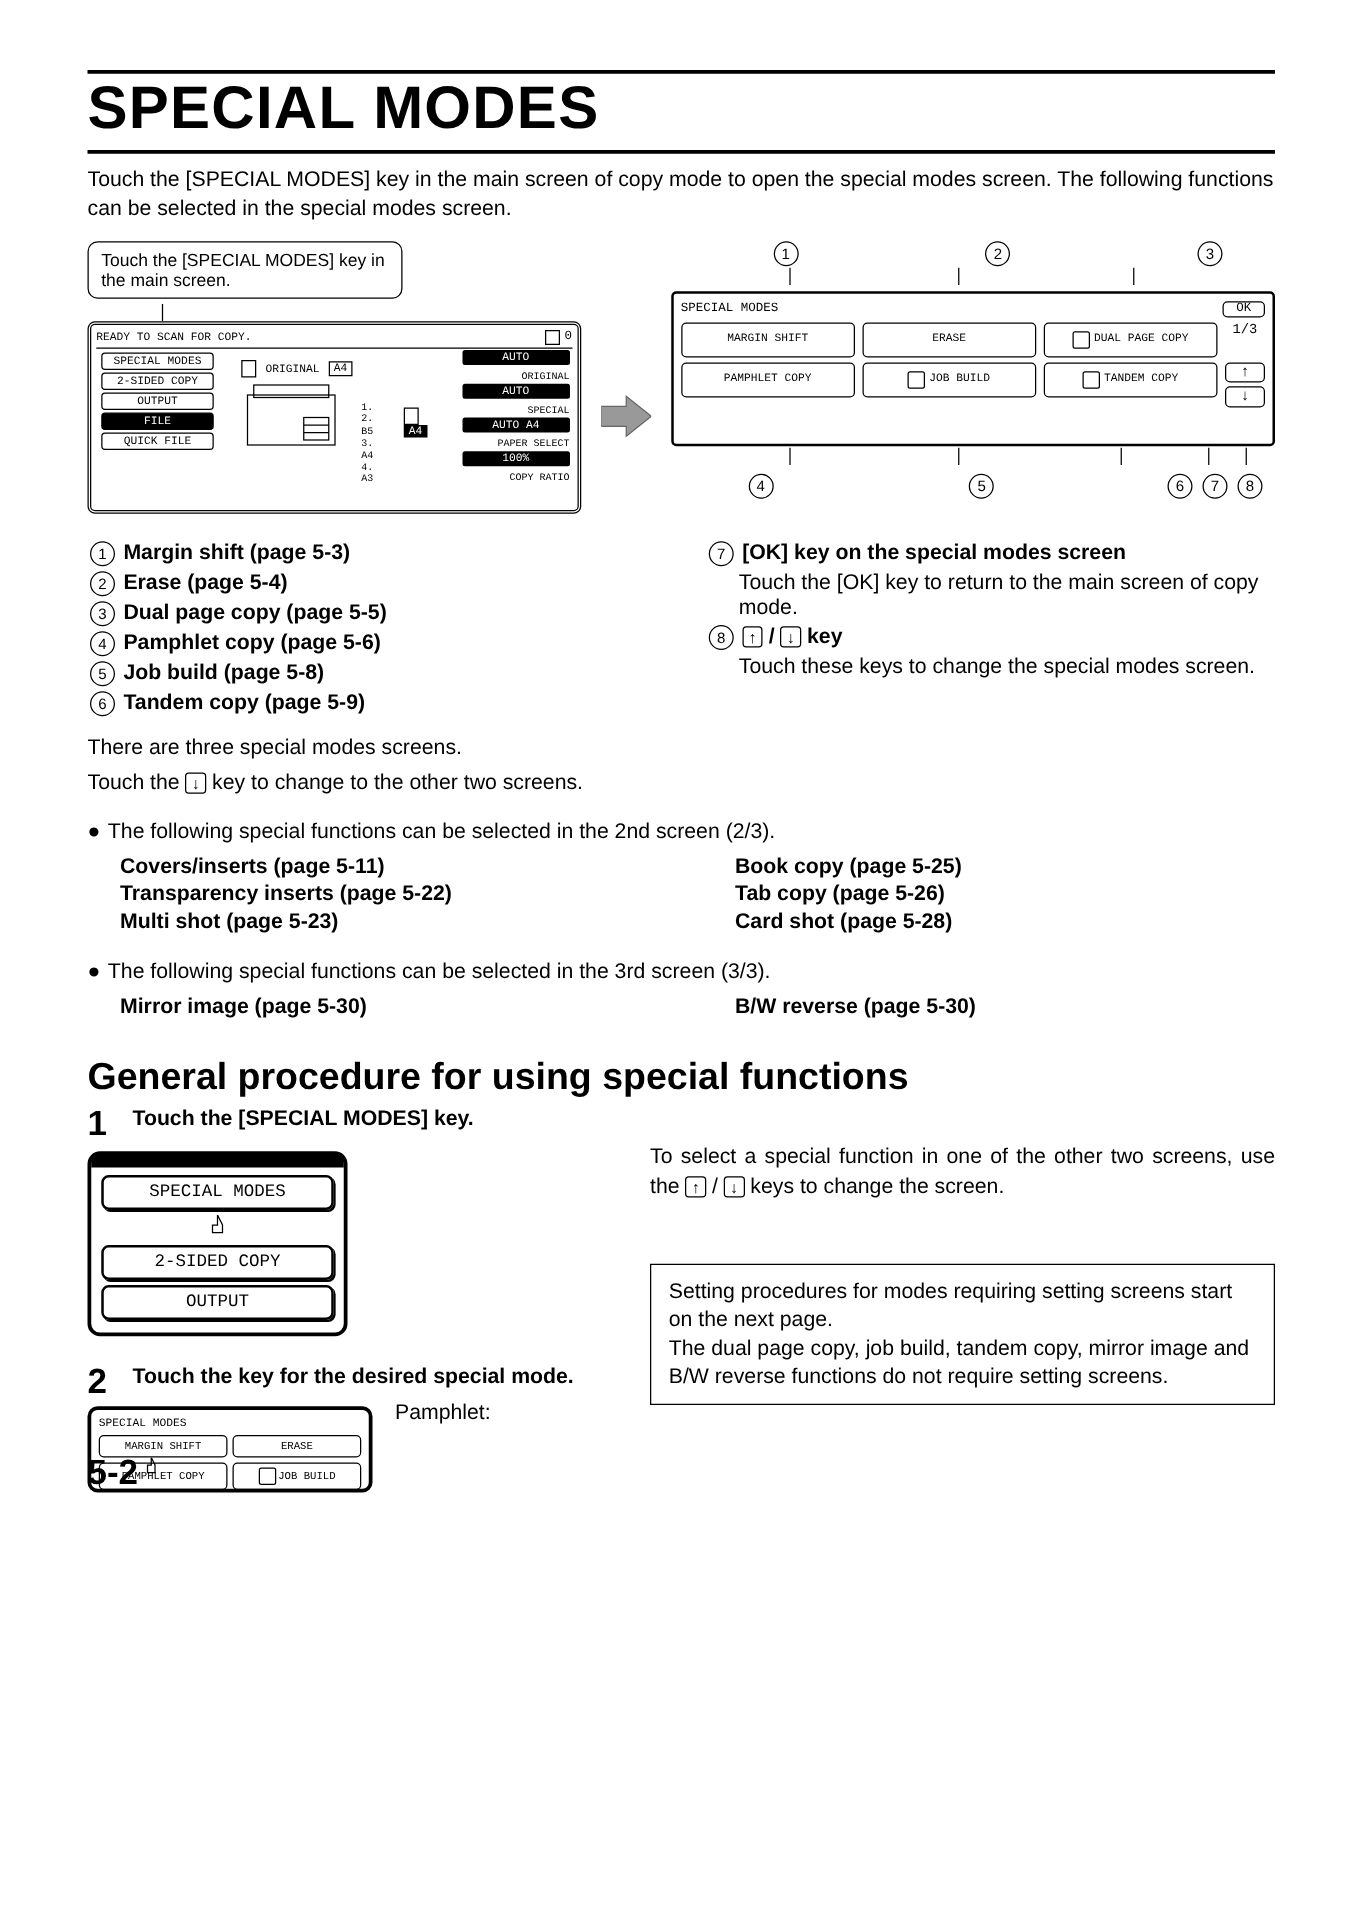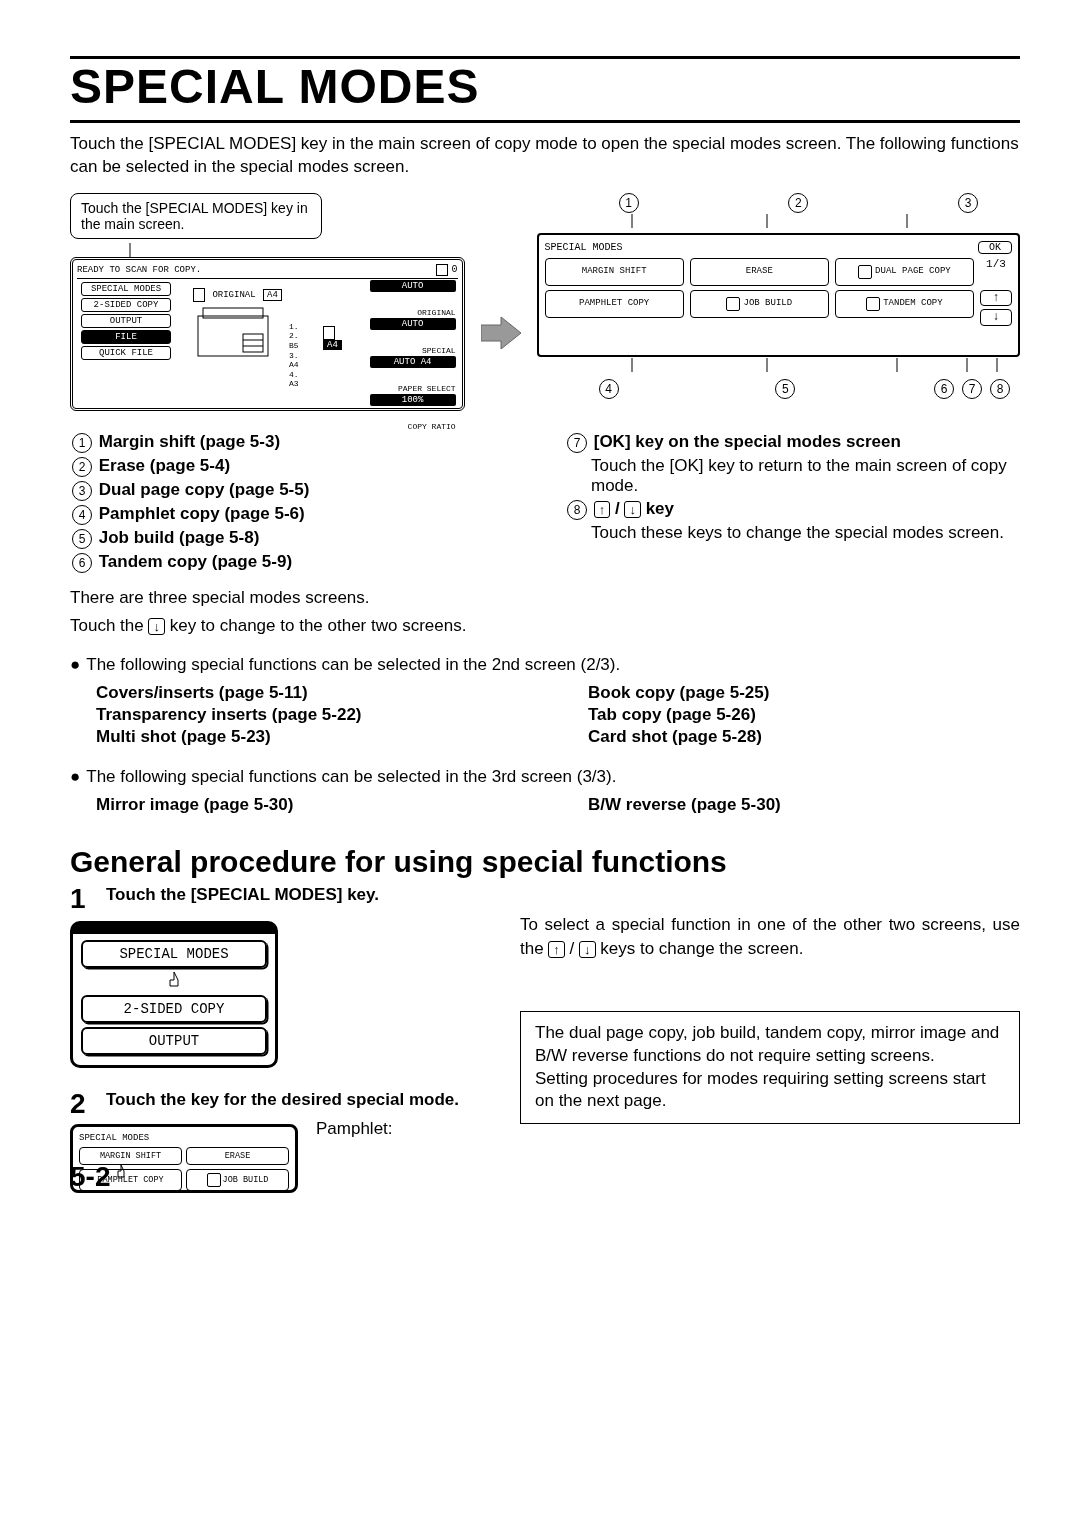--- a/index.html
+++ b/index.html
@@ -62,21 +62,21 @@
     height: 140px;
   }
   .topbar {
     display: flex; justify-content: space-between; align-items: center;
     border-bottom: 1px solid #000; padding-bottom: 2px; margin-bottom: 2px; text-align: center;
   }
   .sidebtns { position: absolute; left: 8px; top: 22px; display:flex; flex-direction:column; gap:2px; }
   .sbtn { border:1px solid #000; border-radius:3px; padding:1px 4px; font-size:9px; text-align:center; min-width:80px; background:#fff; }
   .sbtn.dark { background:#000; color:#fff; }
   .right-col { position:absolute; right:6px; top:20px; display:flex; flex-direction:column; gap:1px; align-items:flex-end; }
-  .setting { display:flex; flex-direction:column; align-items:flex-end; gap:16px; }
+  .setting { display:flex; flex-direction:column; align-items:flex-end; gap:5px; }
   .val { background:#000; color:#fff; padding:1px 8px; font-size:9px; border-radius:2px; min-width:70px; text-align:center; }
   .lbl { font-size:8px; text-align:right; }
   .mid-area { position:absolute; left:120px; top:28px; font-size:9px; }
   .paper-icon { display:inline-block; border:1px solid #000; width:10px; height:12px; margin-right:2px; vertical-align:middle; }
 
   
   .sm-panel {
     border: 2px solid #000; border-radius:4px;
     font-family: "Courier New", monospace; font-size:10px;
     padding: 6px 6px 6px 6px; position:relative; height: 108px;
@@ -383,20 +383,20 @@
           <div>Pamphlet:</div>
         </div>
       </div>
     </div>
 
     <div class="lower-right">
       <p class="para" style="text-align:justify;margin-top:30px">
         <span>To select a special function in one of the other two screens, use the </span><span class="keybox">↑</span> / <span class="keybox">↓</span><span> keys to change the screen.</span>
       </p>
       <div class="boxnote">
+        <div>Setting procedures for modes requiring setting screens start on the next page.</div>
         <div>The dual page copy, job build, tandem copy, mirror image and B/W reverse functions do not require setting screens.</div>
-        <div>Setting procedures for modes requiring setting screens start on the next page.</div>
       </div>
     </div>
   </div>
 
   <div class="footer-page">5-2</div>
 </div>
 
 </body></html>

